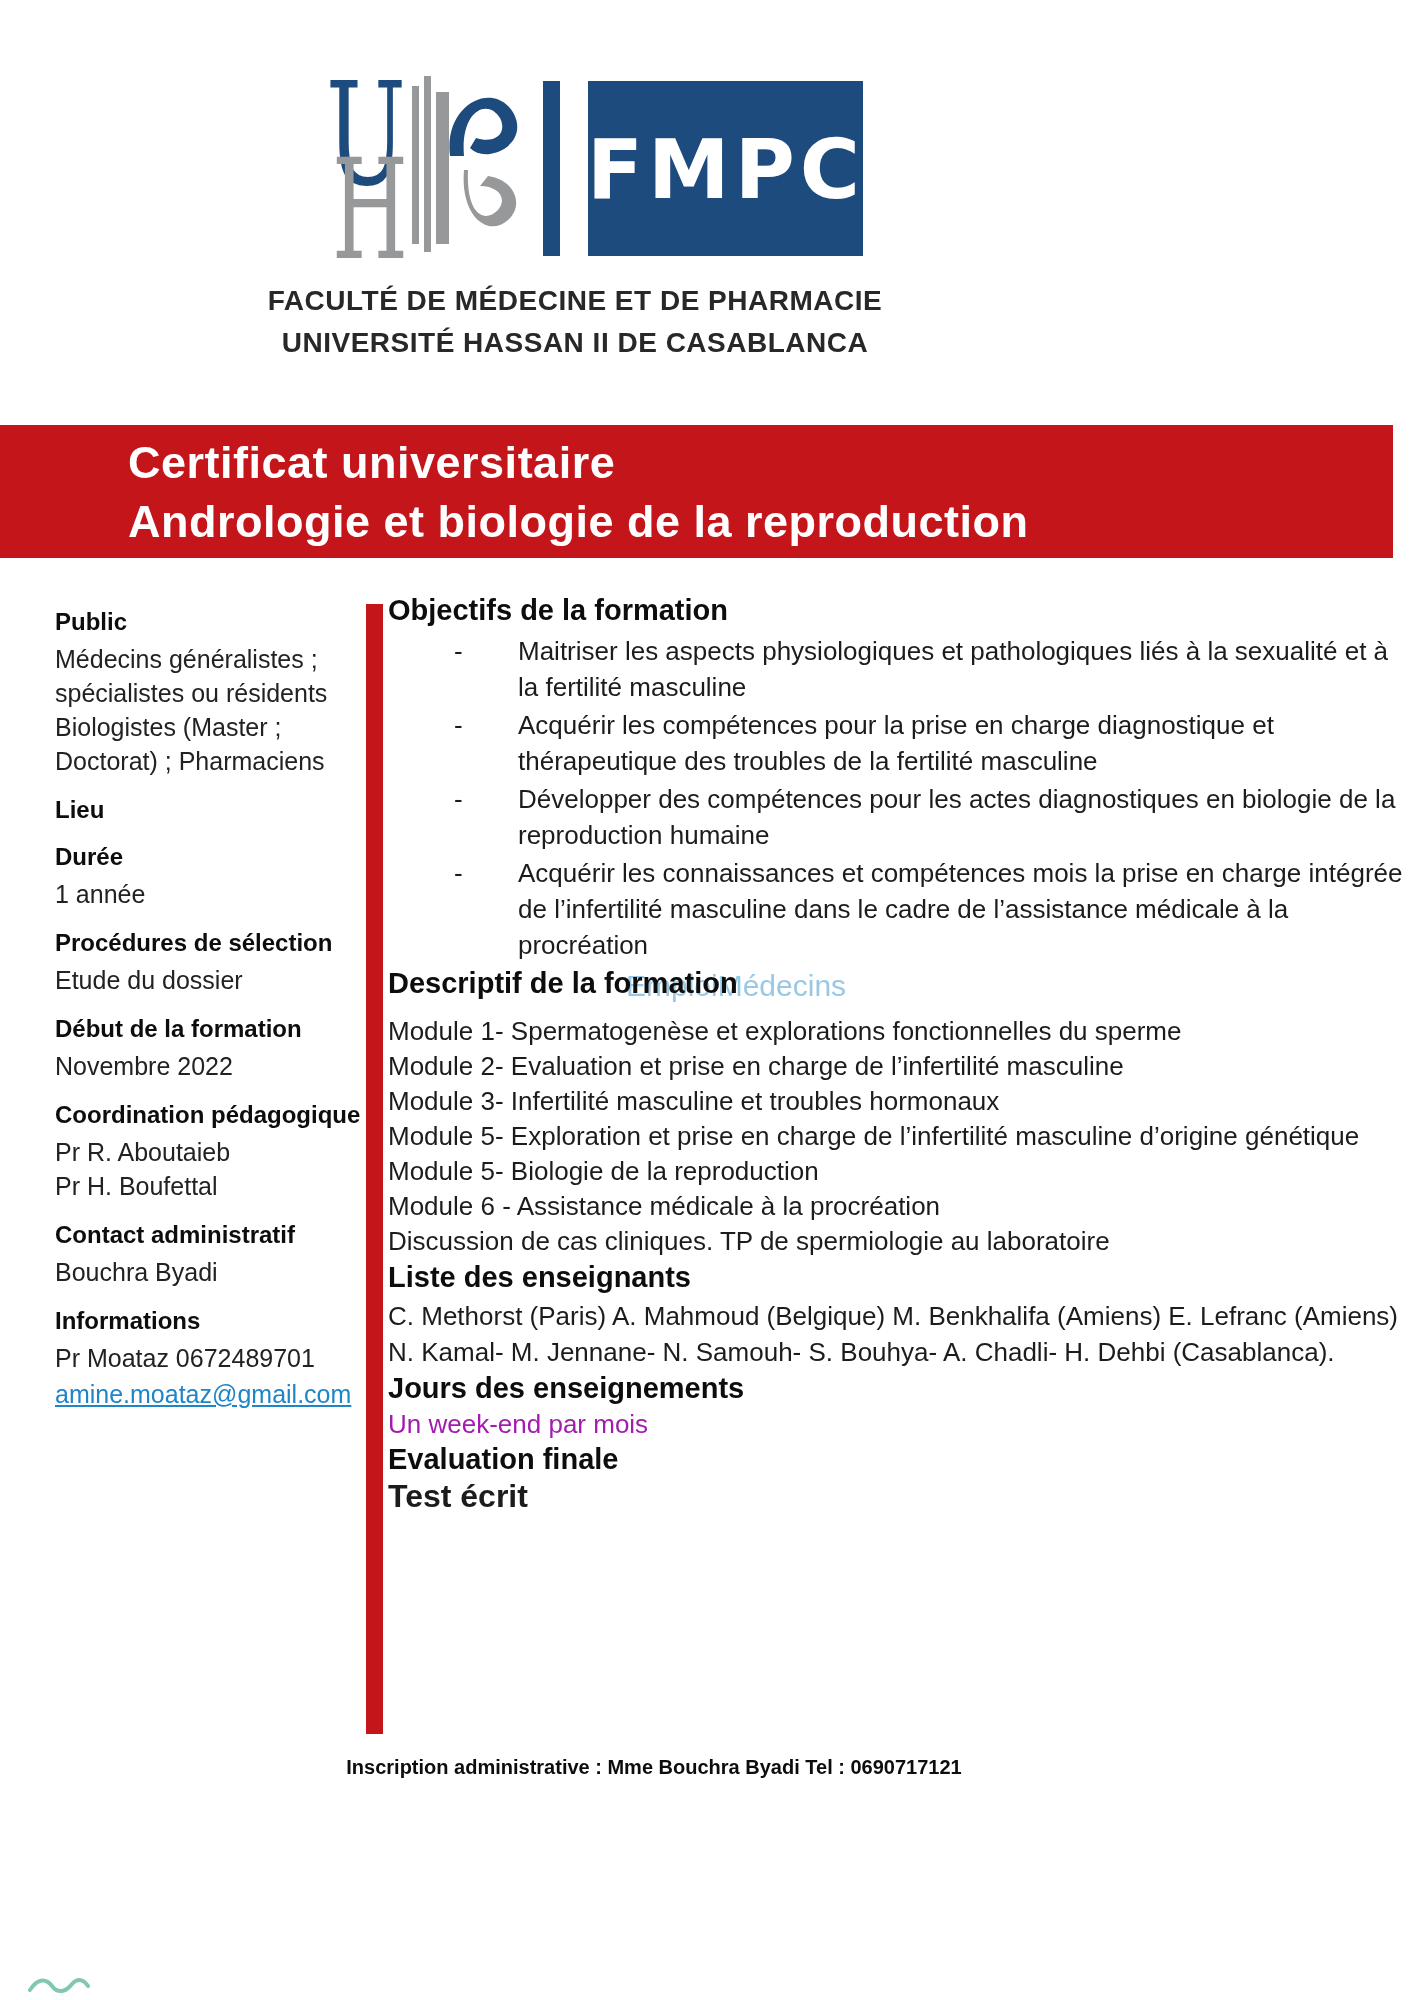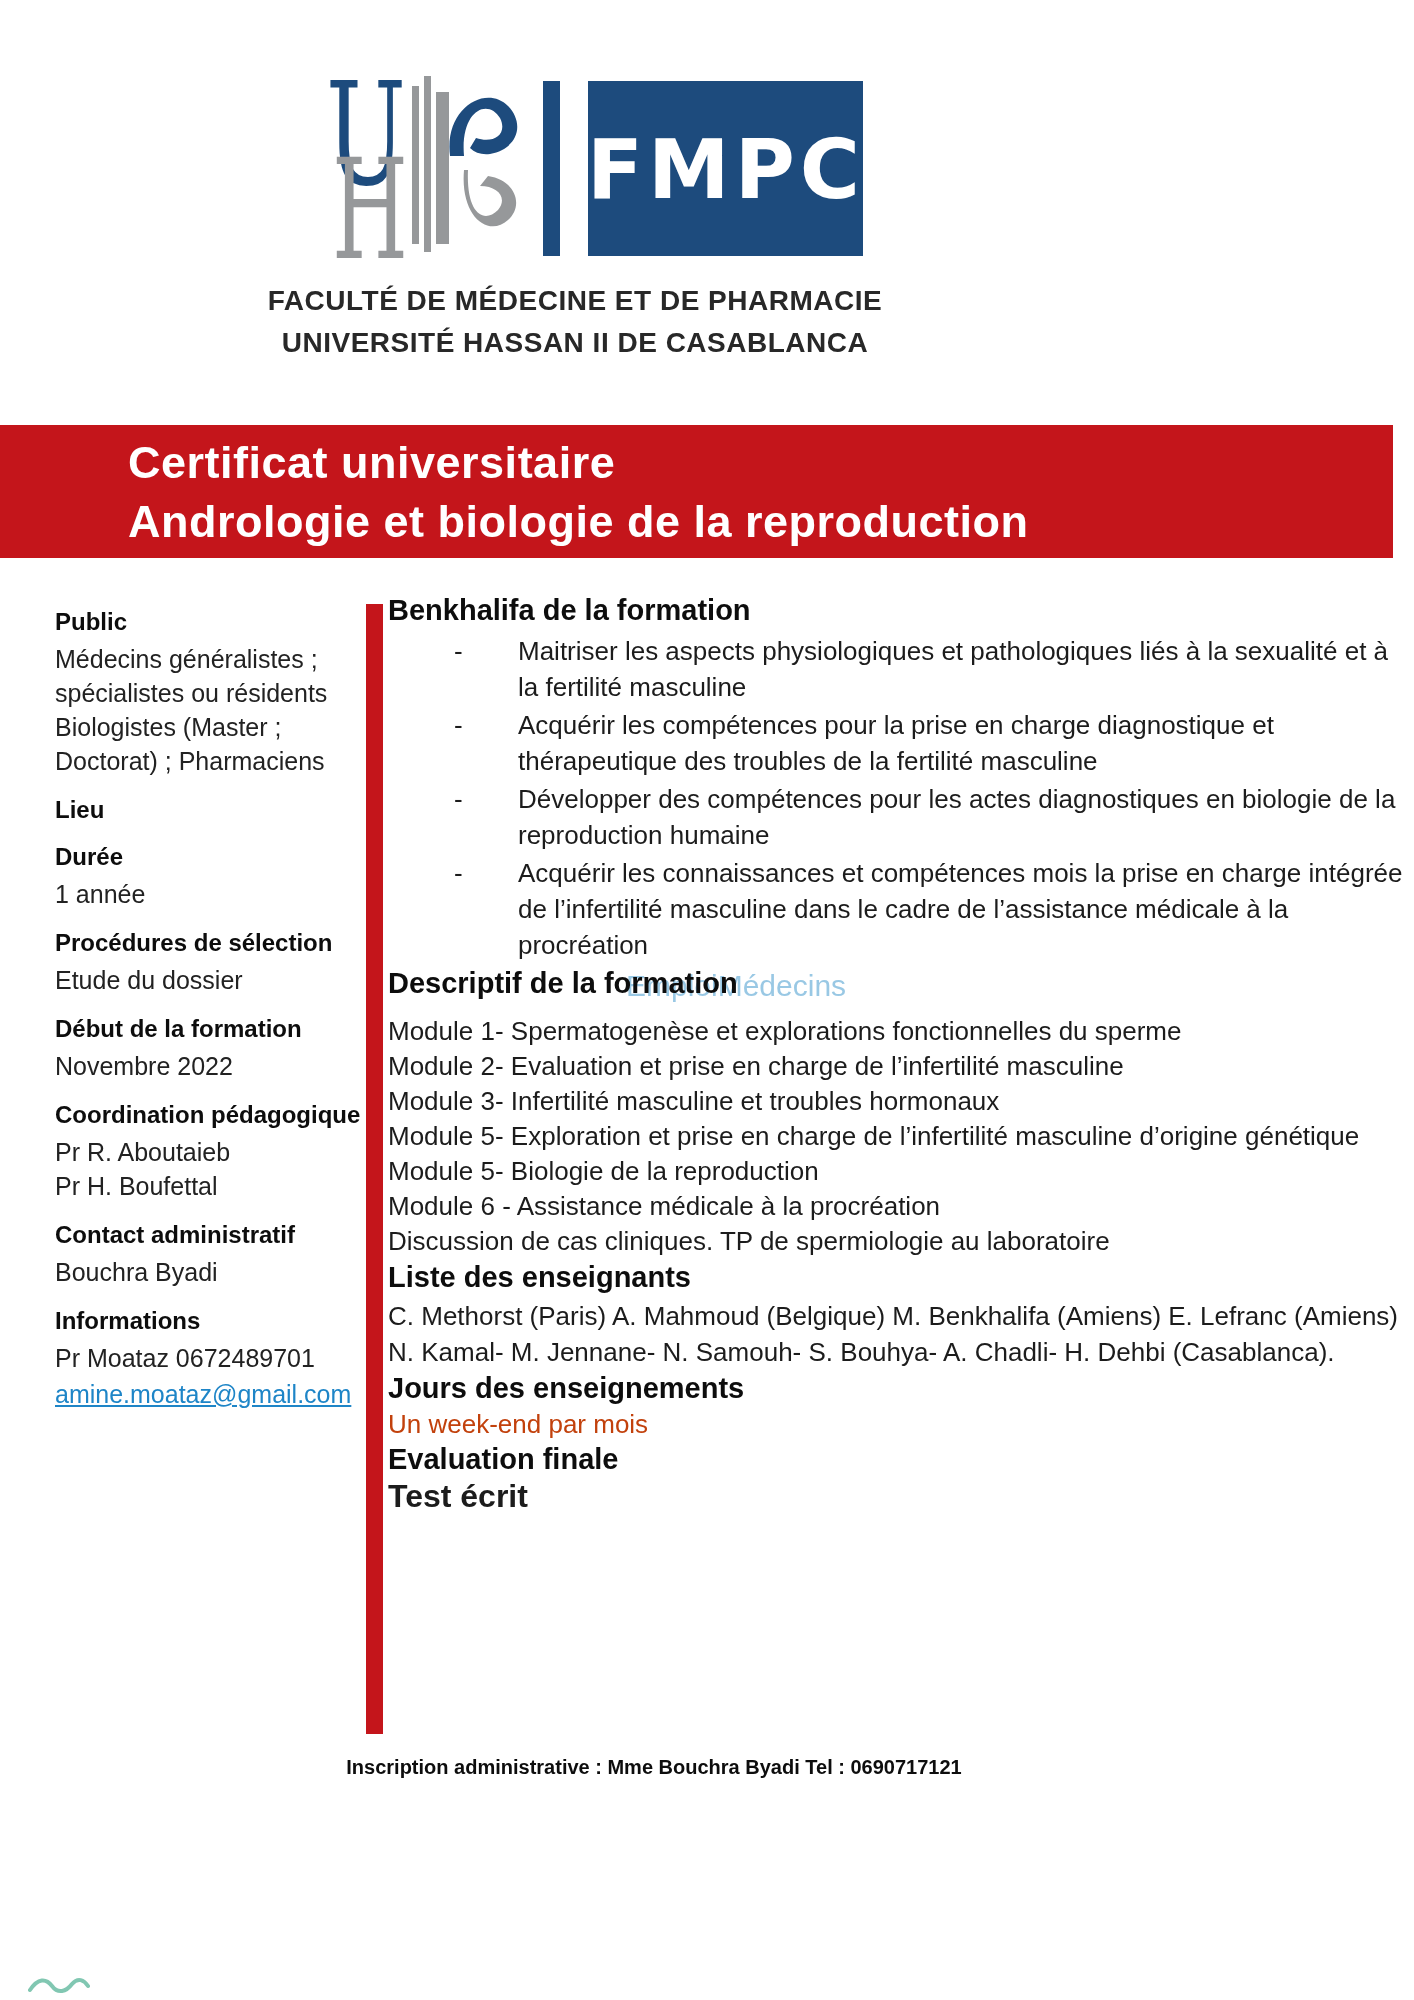--- a/index.html
+++ b/index.html
@@ -66,21 +66,21 @@
   .watermark{
     position:absolute;left:238px;top:3px;z-index:0;
     font-size:30px;font-weight:400;color:#8fc3e2;opacity:0.9;
     white-space:nowrap;
   }
   .modules{margin-top:13px;}
   .modules p{margin:0;font-size:26px;line-height:35px;color:#1c1c1c;}
   #enseignants-heading{margin-top:26px;}
   #enseignants-text{margin:3px 0 0 0;font-size:26px;line-height:36px;color:#1c1c1c;}
   #jours-heading{margin-top:1px;}
-  #jours-text{margin:1px 0 0 0;font-size:26px;line-height:34px;color:#c2410c;}
+  #jours-text{margin:1px 0 0 0;font-size:26px;line-height:34px;color:#a21caf;}
   #evaluation-heading{margin-top:2px;}
   #evaluation-text{margin:2px 0 0 0;font-size:32px;line-height:34px;color:#1c1c1c;font-weight:bold;}
   
   #footer-line{
     position:absolute;left:0;top:1756px;width:1188px;
     text-align:center;padding-left:120px;box-sizing:border-box;
     font-weight:bold;font-size:20px;color:#0d0d0d;
   }
   
   #corner-mark{position:absolute;left:28px;top:1974px;opacity:0.6;}
@@ -150,21 +150,21 @@
       <p>Bouchra Byadi</p>
     </div>
     <div class="lsec">
       <h3>Informations</h3>
       <p>Pr Moataz 0672489701</p>
       <a class="email">amine.moataz@gmail.com</a>
     </div>
   </div>
 
   <div id="right-col">
-    <h2>Benkhalifa de la formation</h2>
+    <h2>Objectifs de la formation</h2>
     <div class="bullets">
       <div class="bullet">
         <span class="dash">-</span>
         <span>Maitriser les aspects physiologiques et pathologiques liés à la sexualité et à la fertilité masculine</span>
       </div>
       <div class="bullet">
         <span class="dash">-</span>
         <span>Acquérir les compétences pour la prise en charge diagnostique et thérapeutique des troubles de la fertilité masculine</span>
       </div>
       <div class="bullet">

